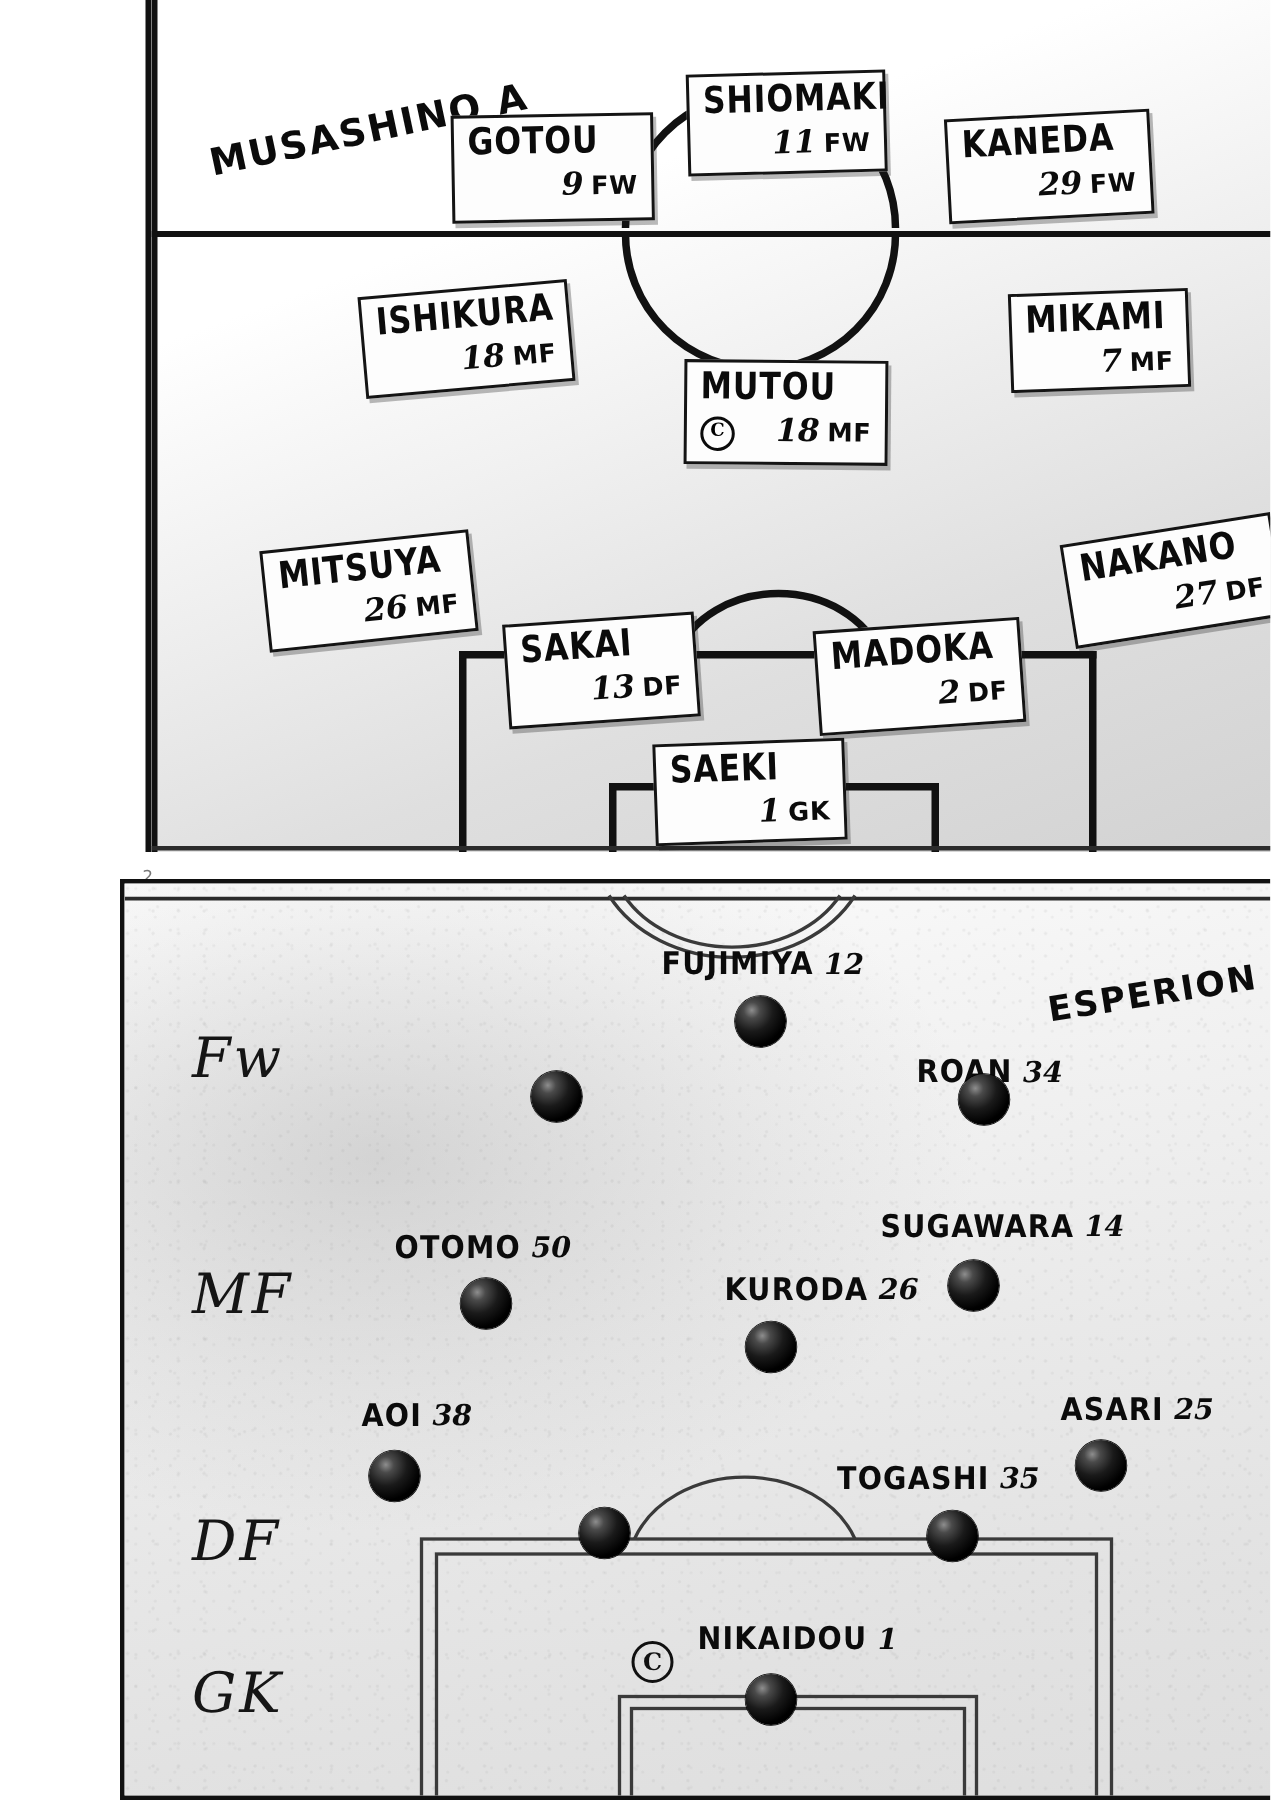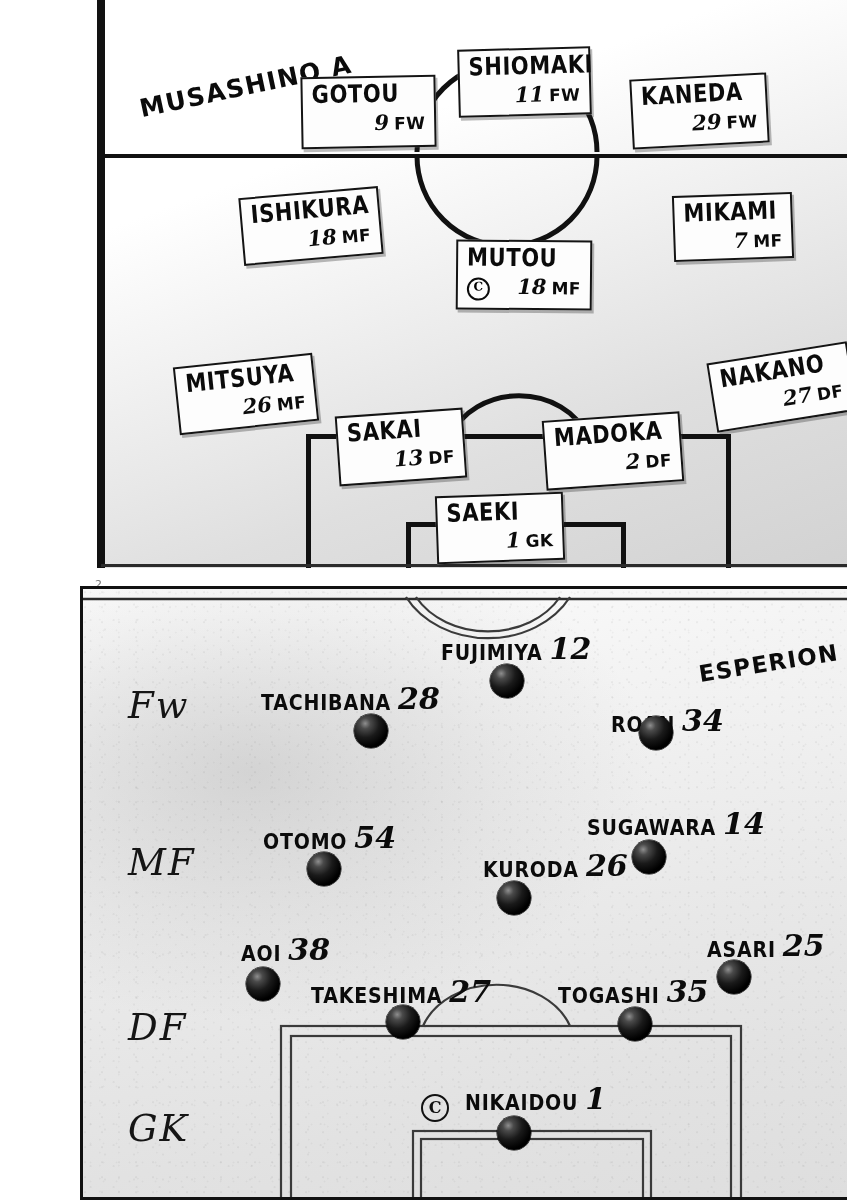--- a/index.html
+++ b/index.html
@@ -161,21 +161,21 @@
     font-weight: 700;
     font-size: 19px;
     letter-spacing: 0.8px;
     transform: scaleY(1.1);
     display: inline-block;
   }
   .ptag .tnum {
     font-family: "DejaVu Serif", serif;
     font-style: italic;
     font-weight: 700;
-    font-size: 30px;
+    font-size: 19px;
     margin-left: 7px;
   }
   .poslabel {
     position: absolute;
     font-family: "DejaVu Serif", serif;
     font-style: italic;
     font-weight: 400;
     font-size: 37px;
     color: #151515;
     letter-spacing: 2px;
@@ -340,53 +340,47 @@
     <div class="poslabel" style="left:45px; top:95px;">Fw</div>
     <div class="poslabel" style="left:45px; top:252px;">MF</div>
     <div class="poslabel" style="left:45px; top:417px;">DF</div>
     <div class="poslabel" style="left:45px; top:518px;">GK</div>
 
     <div class="ptag" style="left:358px; top:45px;">
       <span class="tn">FUJIMIYA</span><span class="tnum">12</span>
     </div>
     <div class="dot" style="left:407px; top:75px;"></div>
 
-    <div class="ptag" style="left:178px; top:95px;">
-      <span class="tn">TACHIBANA</span><span class="tnum">28</span>
-    </div>
     <div class="dot" style="left:271px; top:125px;"></div>
 
     <div class="ptag" style="left:528px; top:93px;margin-top:24px;">
       <span class="tn">ROAN</span><span class="tnum">34</span>
     </div>
     <div class="dot" style="left:556px; top:127px;"></div>
 
     <div class="ptag" style="left:180px; top:234px;">
-      <span class="tn">OTOMO</span><span class="tnum">54</span>
+      <span class="tn">OTOMO</span><span class="tnum">50</span>
     </div>
     <div class="dot" style="left:224px; top:263px;"></div>
 
     <div class="ptag" style="left:400px; top:262px;">
       <span class="tn">KURODA</span><span class="tnum">26</span>
     </div>
     <div class="dot" style="left:414px; top:292px;"></div>
 
     <div class="ptag" style="left:504px; top:220px;">
       <span class="tn">SUGAWARA</span><span class="tnum">14</span>
     </div>
     <div class="dot" style="left:549px; top:251px;"></div>
 
     <div class="ptag" style="left:158px; top:346px;">
       <span class="tn">AOI</span><span class="tnum">38</span>
     </div>
     <div class="dot" style="left:163px; top:378px;"></div>
 
-    <div class="ptag" style="left:228px; top:388px;">
-      <span class="tn">TAKESHIMA</span><span class="tnum">27</span>
-    </div>
     <div class="dot" style="left:303px; top:416px;"></div>
 
     <div class="ptag" style="left:475px; top:388px;">
       <span class="tn">TOGASHI</span><span class="tnum">35</span>
     </div>
     <div class="dot" style="left:535px; top:418px;"></div>
 
     <div class="ptag" style="left:624px; top:342px;">
       <span class="tn">ASARI</span><span class="tnum">25</span>
     </div>

